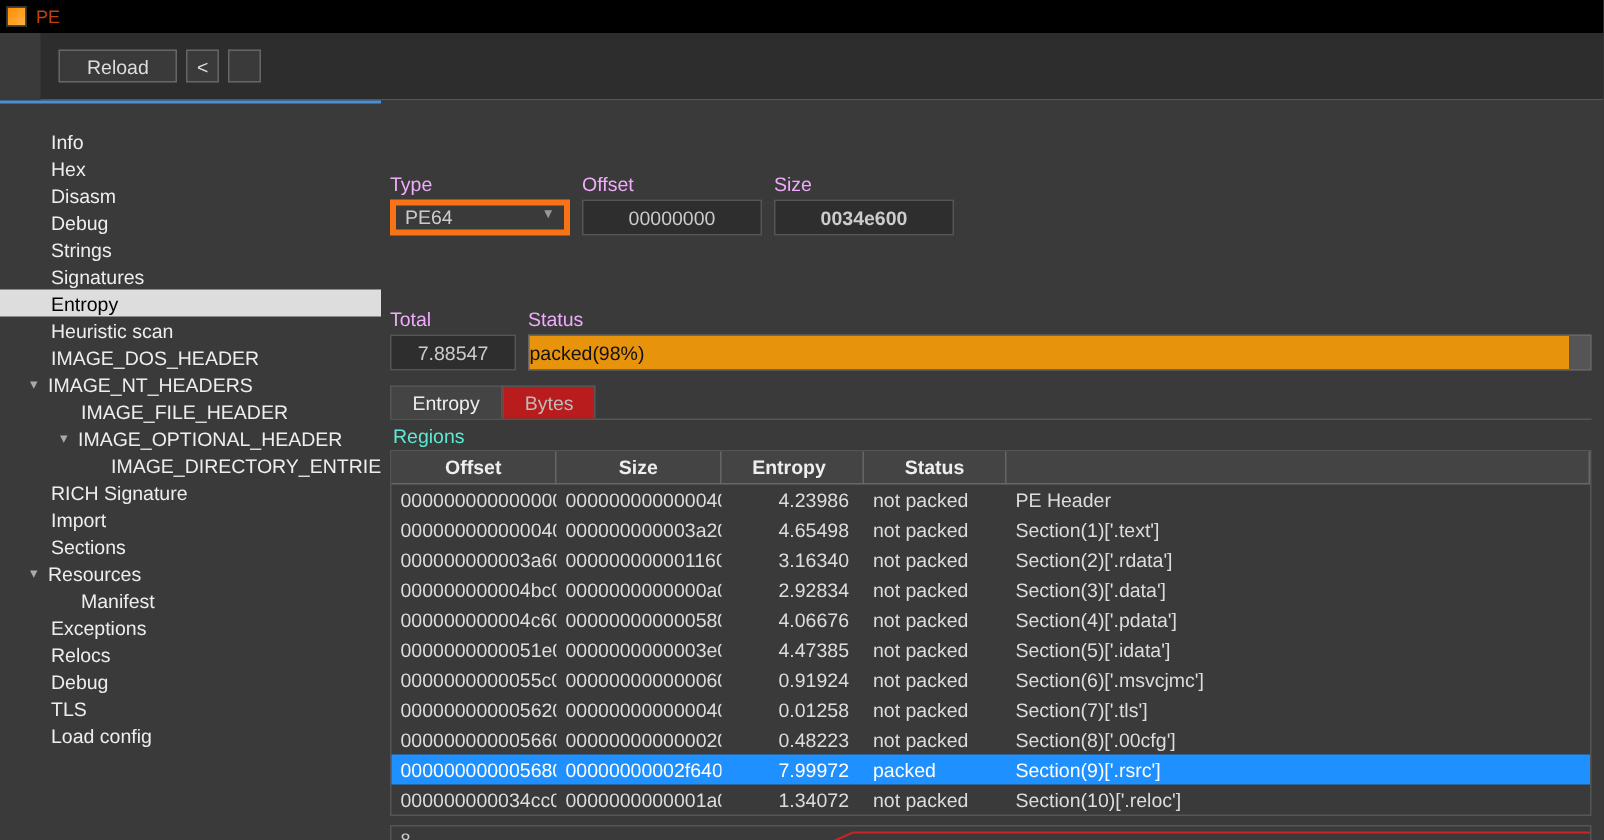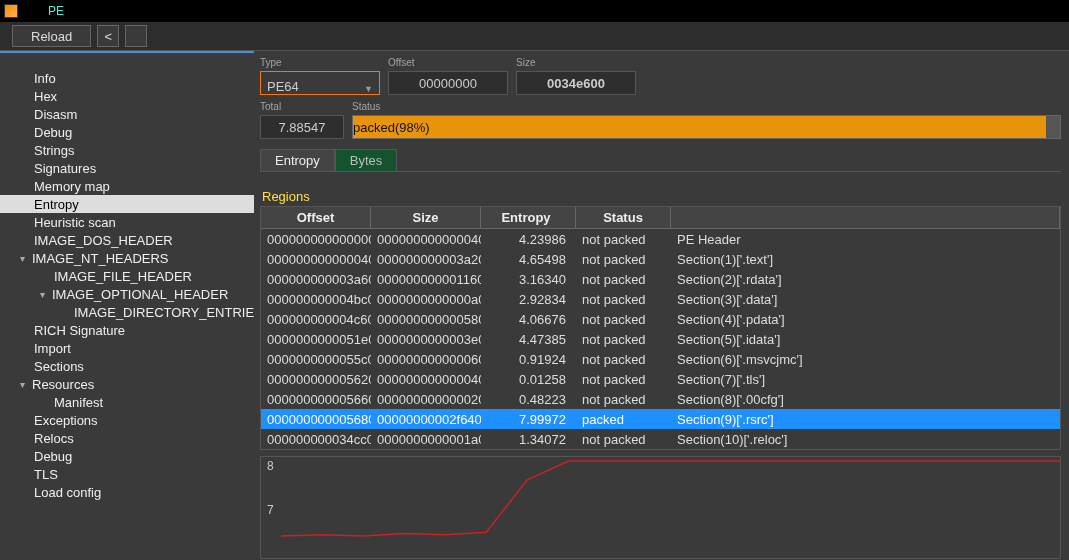--- a/index.html
+++ b/index.html
@@ -1,51 +1,51 @@
 <!DOCTYPE html>
 <html><head>
 <meta charset="utf-8">
 <style>
 * { margin:0; padding:0; box-sizing:border-box; font-family:"Segoe UI",Arial,sans-serif; font-size:13px; }
 body { background:#3a3a3a; color:#ddd; width:1069px; height:560px; overflow:hidden; }
 
 .titlebar { height:22px; background:#000; display:flex; align-items:center; padding:0 4px; gap:6px; }
 .app-icon { width:14px; height:14px; background:linear-gradient(135deg,#ff8c00,#ffb347); border:1px solid #333; }
-.titletext { color:#5eead4; font-size:12px;margin-left:24px; }
-
-.toolbar { height:29px; background:#2d2d2d; display:flex; align-items:center; padding:0 12px; gap:6px; border-bottom:1px solid #555; }
+.titletext { color:#c2410c; font-size:12px; }
+
+.toolbar { height:45px; background:#2d2d2d; display:flex; align-items:center; padding:0 12px; gap:6px; border-bottom:1px solid #555;margin-left:27px; }
 .reload-btn { background:#3a3a3a; color:#ddd; border:1px solid #666; padding:2px 18px; height:22px; cursor:pointer; }
 .sqbtn { width:22px; height:22px; background:#3a3a3a; border:1px solid #666; color:#ddd; display:inline-flex; align-items:center; justify-content:center; cursor:pointer; }
 
 .main { display:flex; height:508px; }
 .sidebar { width:254px; background:#3a3a3a; border-top:2px solid #4a90d9; padding-top:12px; overflow:hidden; }
 .tree { padding:4px 0; }
 .tree-item { display:flex; align-items:center; height:18px; padding-left:8px; color:#eee; cursor:pointer; white-space:nowrap; }
 .tree-item.d1 { padding-left:34px; }
 .tree-item.d2 { padding-left:54px; }
 .tree-item.d3 { padding-left:74px; }
 .tree-item.selected { background:#ddd; color:#000; }
 .tree-item .arrow { width:12px; display:inline-block; color:#aaa; font-size:10px; margin-left:-14px; }
 .content { flex:1; background:#3a3a3a; padding:6px 8px 0 6px; display:flex; flex-direction:column; }
 
 .formrow { display:flex; gap:8px; margin-bottom:6px; }
 .formcol { display:flex; flex-direction:column; gap:3px; }
-.lbl { color:#a3a3a3; font-size:10px; }
-.combo { width:120px; height:24px; background:#3a3a3a; border:1px solid #f97316; color:#ccc; display:flex; align-items:flex-end; padding:0 6px; justify-content:space-between; }
+.lbl { color:#f0abfc; font-size:13px;margin-top:42px; }
+.combo { width:120px; height:24px; background:#3a3a3a; border:4px solid #f97316; color:#ccc; display:flex; align-items:flex-start; padding:0 6px; justify-content:space-between; }
 .combo .tri { font-size:9px; color:#999; }
 .valbox { width:120px; height:24px; background:#2e2e2e; border:1px solid #555; color:#ccc; display:flex; align-items:center; justify-content:center; }
 .valbox.b { font-weight:bold; }
 .progress { height:24px; background:#555; border:1px solid #666; position:relative; display:flex; align-items:center; justify-content:flex-start; color:#000; font-size:13px; }
 .progress .fill { position:absolute; left:0; top:0; bottom:0; background:#e8930c; }
 .progress .ptxt { position:relative; z-index:1; color:#111; }
 
 .tabs { display:flex; gap:0; margin-top:4px; border-bottom:1px solid #555; }
-.tab { padding:3px 14px; background:#14532d; color:#bbb; border:1px solid #555; border-bottom:none; cursor:pointer; }
+.tab { padding:3px 14px; background:#b91c1c; color:#bbb; border:1px solid #555; border-bottom:none; cursor:pointer; }
 .tab.active { background:#444; color:#eee; }
-.regions-lbl { margin:17px 0 2px 2px; color:#fde047; }
+.regions-lbl { margin:3px 0 2px 2px; color:#5eead4; }
 
 .table { border:1px solid #555; background:#3a3a3a; }
 .thead { display:flex; background:#444; border-bottom:1px solid #666; }
 .th { padding:3px 6px; color:#eee; font-weight:bold; border-right:1px solid #666; }
 .tbody .tr { display:flex; height:20px; align-items:center; }
 .tbody .tr.sel { background:#1e90ff; color:#fff; }
 .td { padding:0 6px; overflow:hidden; white-space:nowrap; }
 .c-off { width:110px; text-align:center; }
 .c-siz { width:110px; text-align:center; }
 .c-ent { width:95px; text-align:right; padding-right:10px; }
@@ -84,23 +84,20 @@
         </div>
         <div class="tree-item d1">
           <span>Debug</span>
         </div>
         <div class="tree-item d1">
           <span>Strings</span>
         </div>
         <div class="tree-item d1">
           <span>Signatures</span>
         </div>
-        <div class="tree-item d1">
-          <span>Memory map</span>
-        </div>
         <div class="tree-item d1 selected">
           <span>Entropy</span>
         </div>
         <div class="tree-item d1">
           <span>Heuristic scan</span>
         </div>
         <div class="tree-item d1">
           <span>IMAGE_DOS_HEADER</span>
         </div>
         <div class="tree-item d1">

